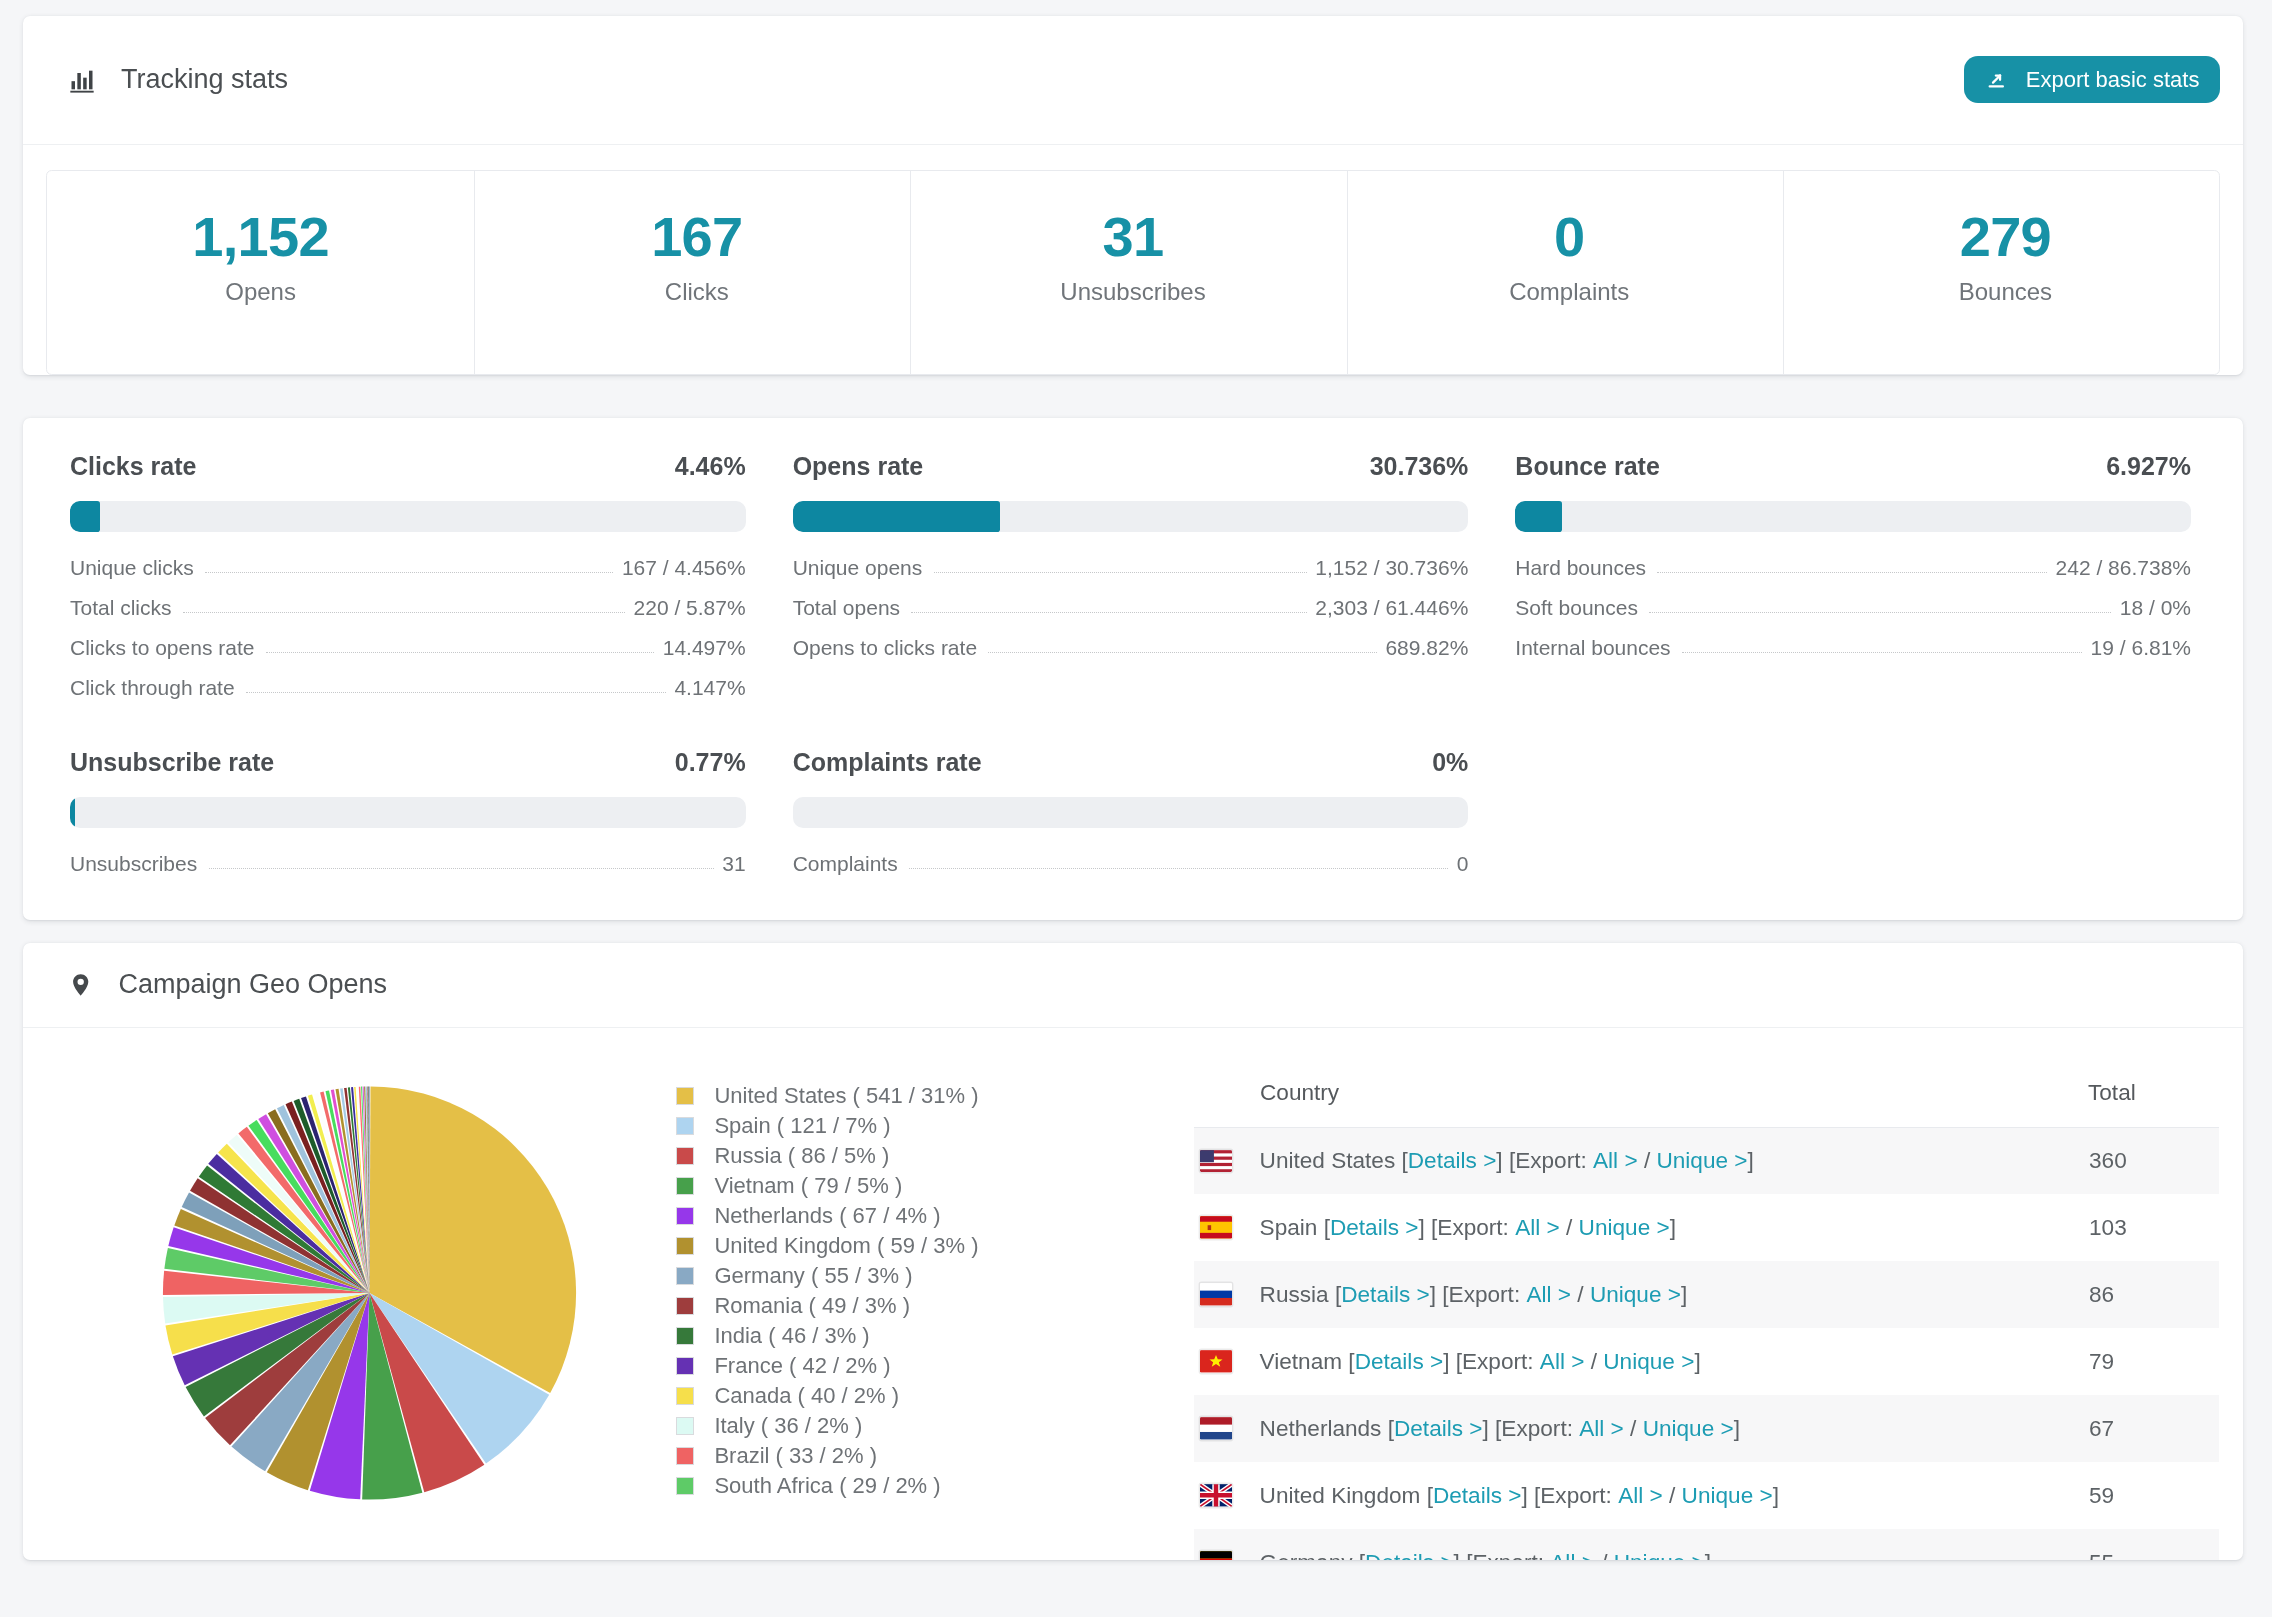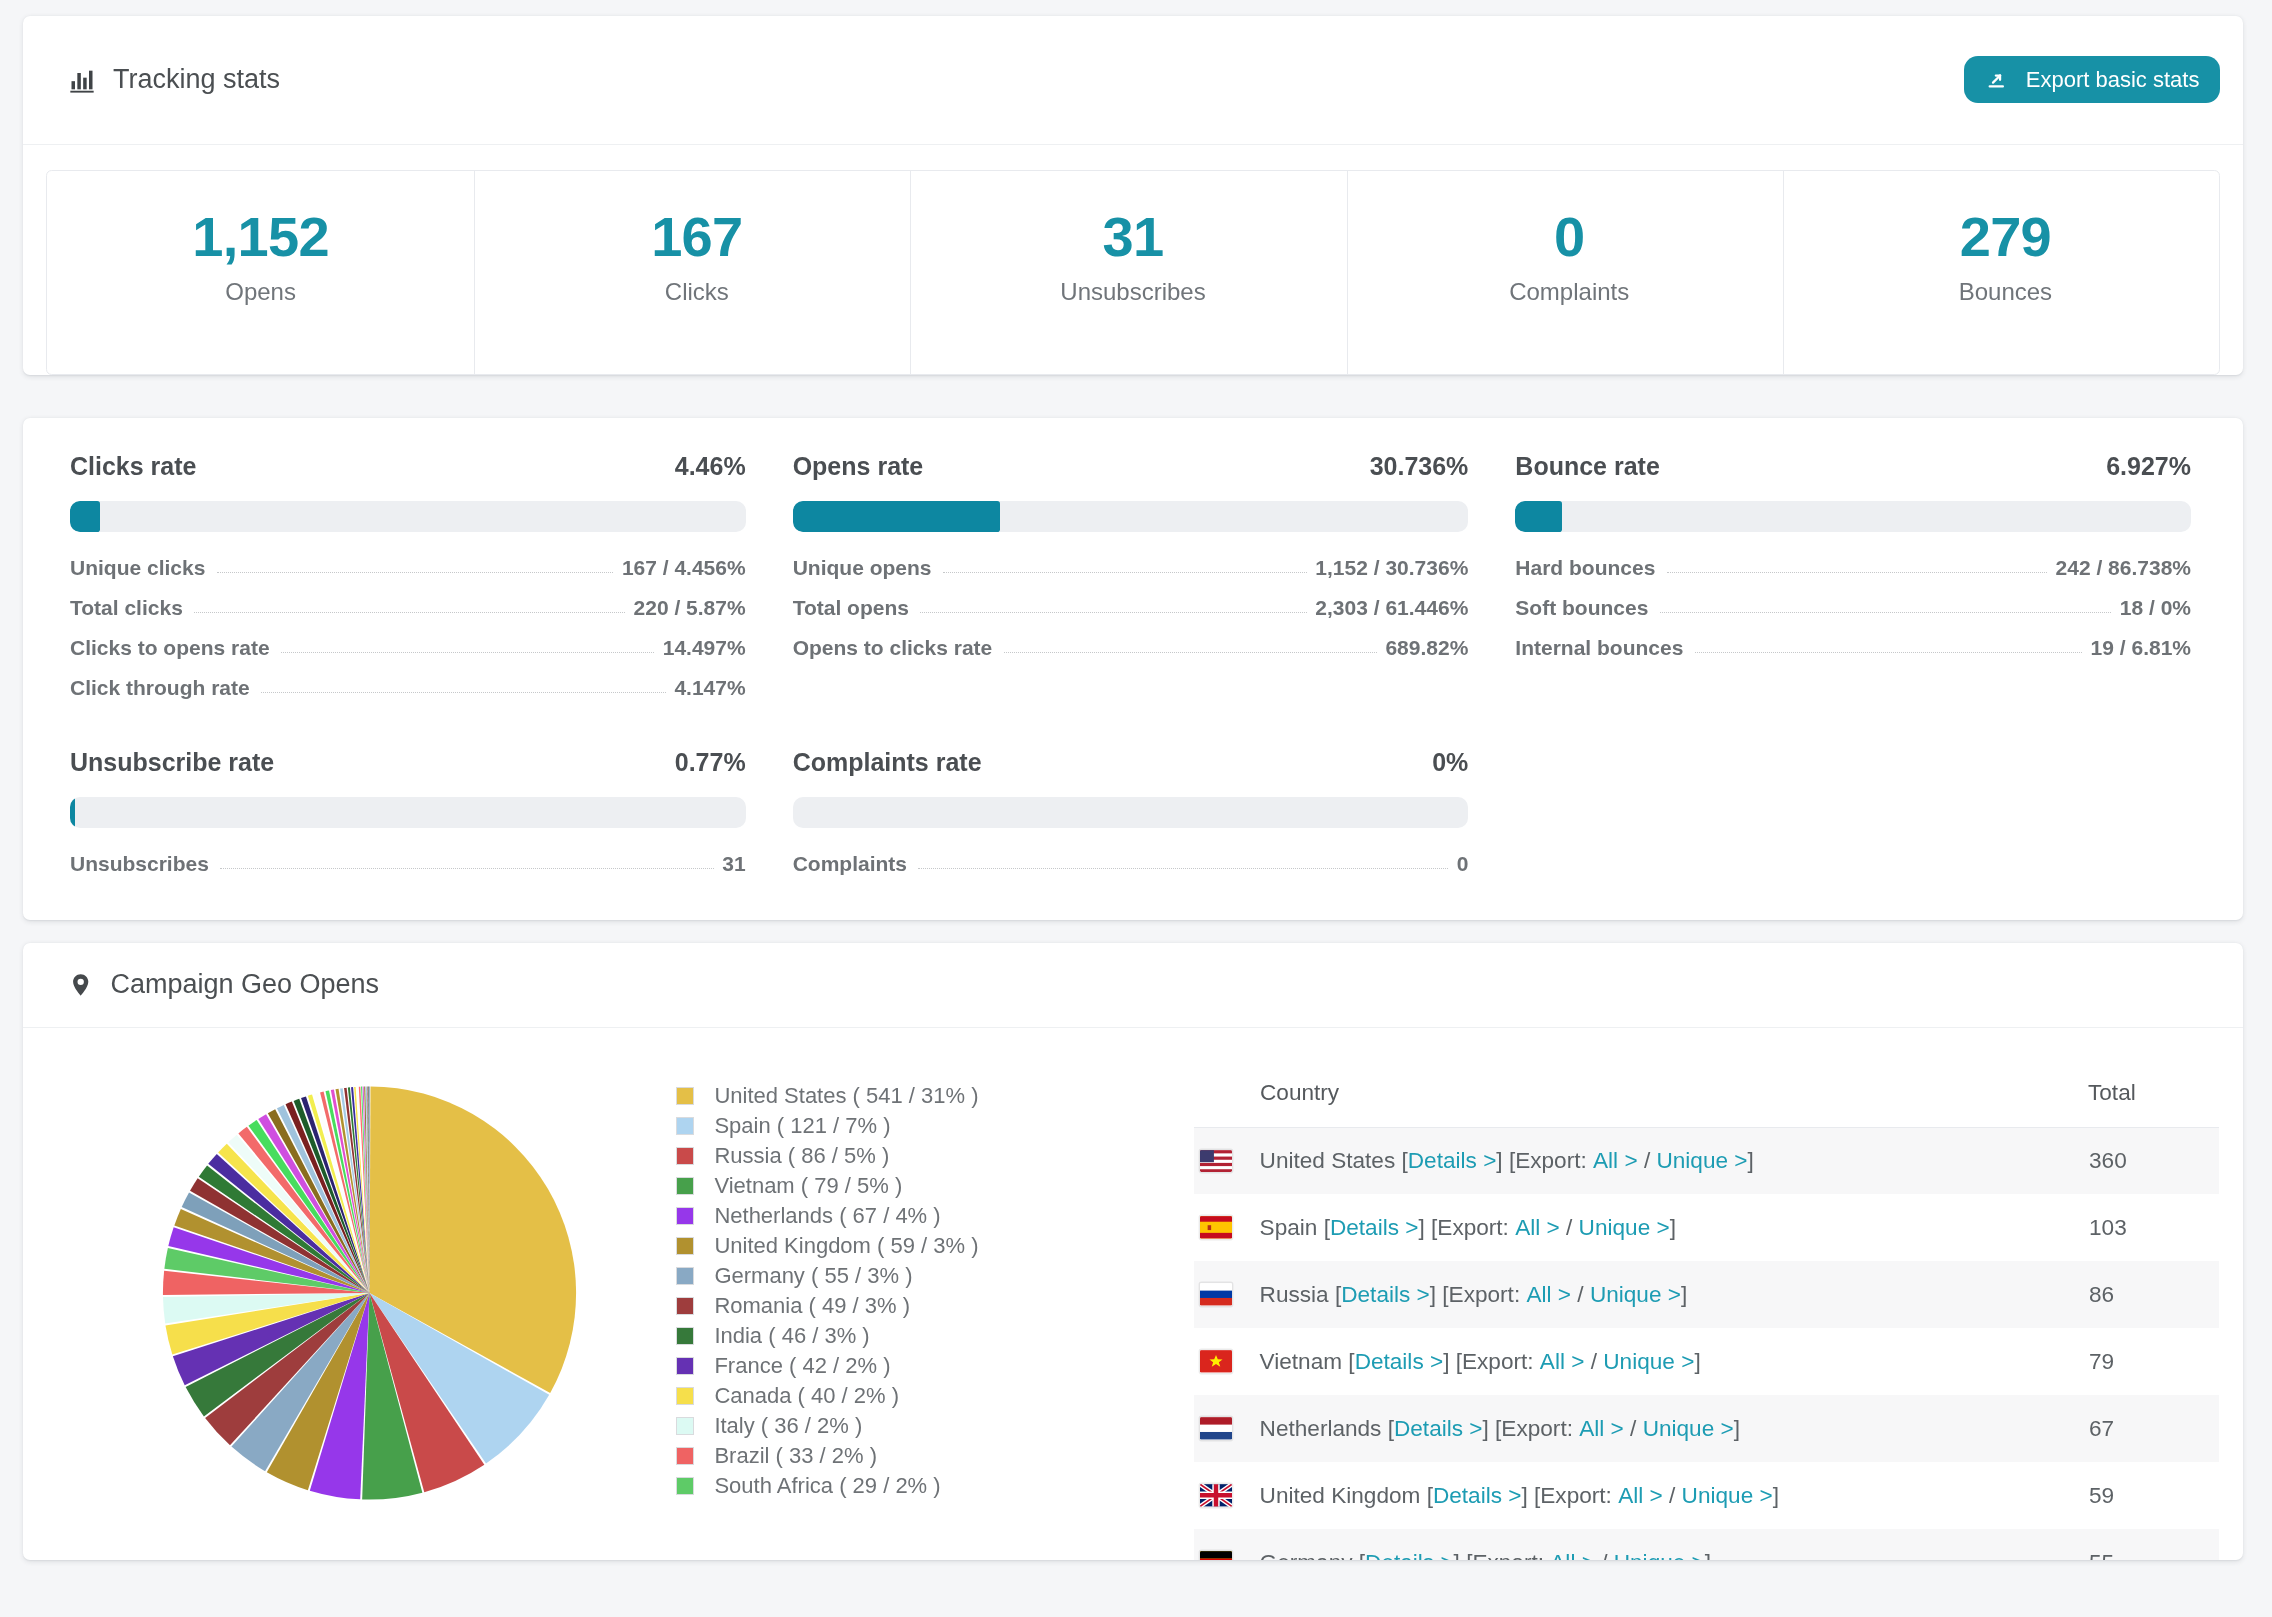--- a/index.html
+++ b/index.html
@@ -18,21 +18,21 @@
     background:#fff;border-radius:7px;
     box-shadow:0 1.4px 5.6px rgba(25,39,52,.10),0 0.7px 1.4px rgba(25,39,52,.06);
   }
   .card + .card{margin-top:22.6px;}
   .card-header{
     display:flex;align-items:center;padding:0 22.6px 0 45px;
     border-bottom:1.4px solid #eef0f2;
   }
   .card-header.tall{height:129px;}
   .card-header.short{height:85px;}
-  .card-title{font-size:27px;color:var(--heading);margin-left:17px;}
+  .card-title{font-size:27px;color:var(--heading);margin-left:25px;}
   .hicon{display:flex;align-items:center;}
   
   .export-btn{
     margin-left:auto;display:flex;align-items:center;gap:18px;
     background:var(--accent);color:#fff;border:none;border-radius:14px;
     height:47px;padding:0 21px;font-size:22px;font-family:inherit;cursor:pointer;
   }
   .stats-row{
     margin:25.4px 23px 43px;display:flex;
     border:1.4px solid var(--border);border-radius:5.6px;background:#fff;
@@ -43,21 +43,21 @@
   .stat .lab{margin-top:12.7px;font-size:24px;color:#70757a;}
   
   .rates-grid{
     display:grid;grid-template-columns:repeat(3,1fr);
     gap:45px 47px;padding:34px 52px 41px 47px;border-radius:15px;
   }
   .rate-head{display:flex;justify-content:space-between;align-items:baseline;
     font-size:25px;font-weight:700;color:#4a4e52;}
   .bar{margin-top:20px;height:31px;background:var(--track);border-radius:10px;overflow:hidden;}
   .fill{height:100%;background:var(--fill);border-radius:8.5px 2.8px 2.8px 8.5px;}
-  .rate-rows{margin-top:11.3px;font-weight:bold;}
+  .rate-rows{margin-top:11.3px;}
   .rrow{display:flex;align-items:flex-end;height:40px;font-size:21px;color:var(--text);padding-bottom:2.8px;}
   .rrow .lbl,.rrow .val{white-space:nowrap;}
   .leader{flex:1;border-bottom:1.4px dotted #c6c8ca;margin:0 8.5px 7px 11.3px;}
   
   .geo-card{height:617px;overflow:hidden;}
   .geo-body{display:flex;padding:25.4px 24px 0 23px;}
   .pie-wrap{width:423px;margin-left:112px;margin-top:24px;flex:0 0 auto;}
   .legend{list-style:none;margin:28px 0 0 95px;padding:0;width:343px;flex:0 0 auto;}
   .legend li{display:flex;align-items:center;height:30px;font-size:22px;color:var(--text);white-space:nowrap;}
   .swatch{width:18.4px;height:18.4px;border:1.4px solid #d9dbde;margin-right:20px;flex:0 0 auto;}

